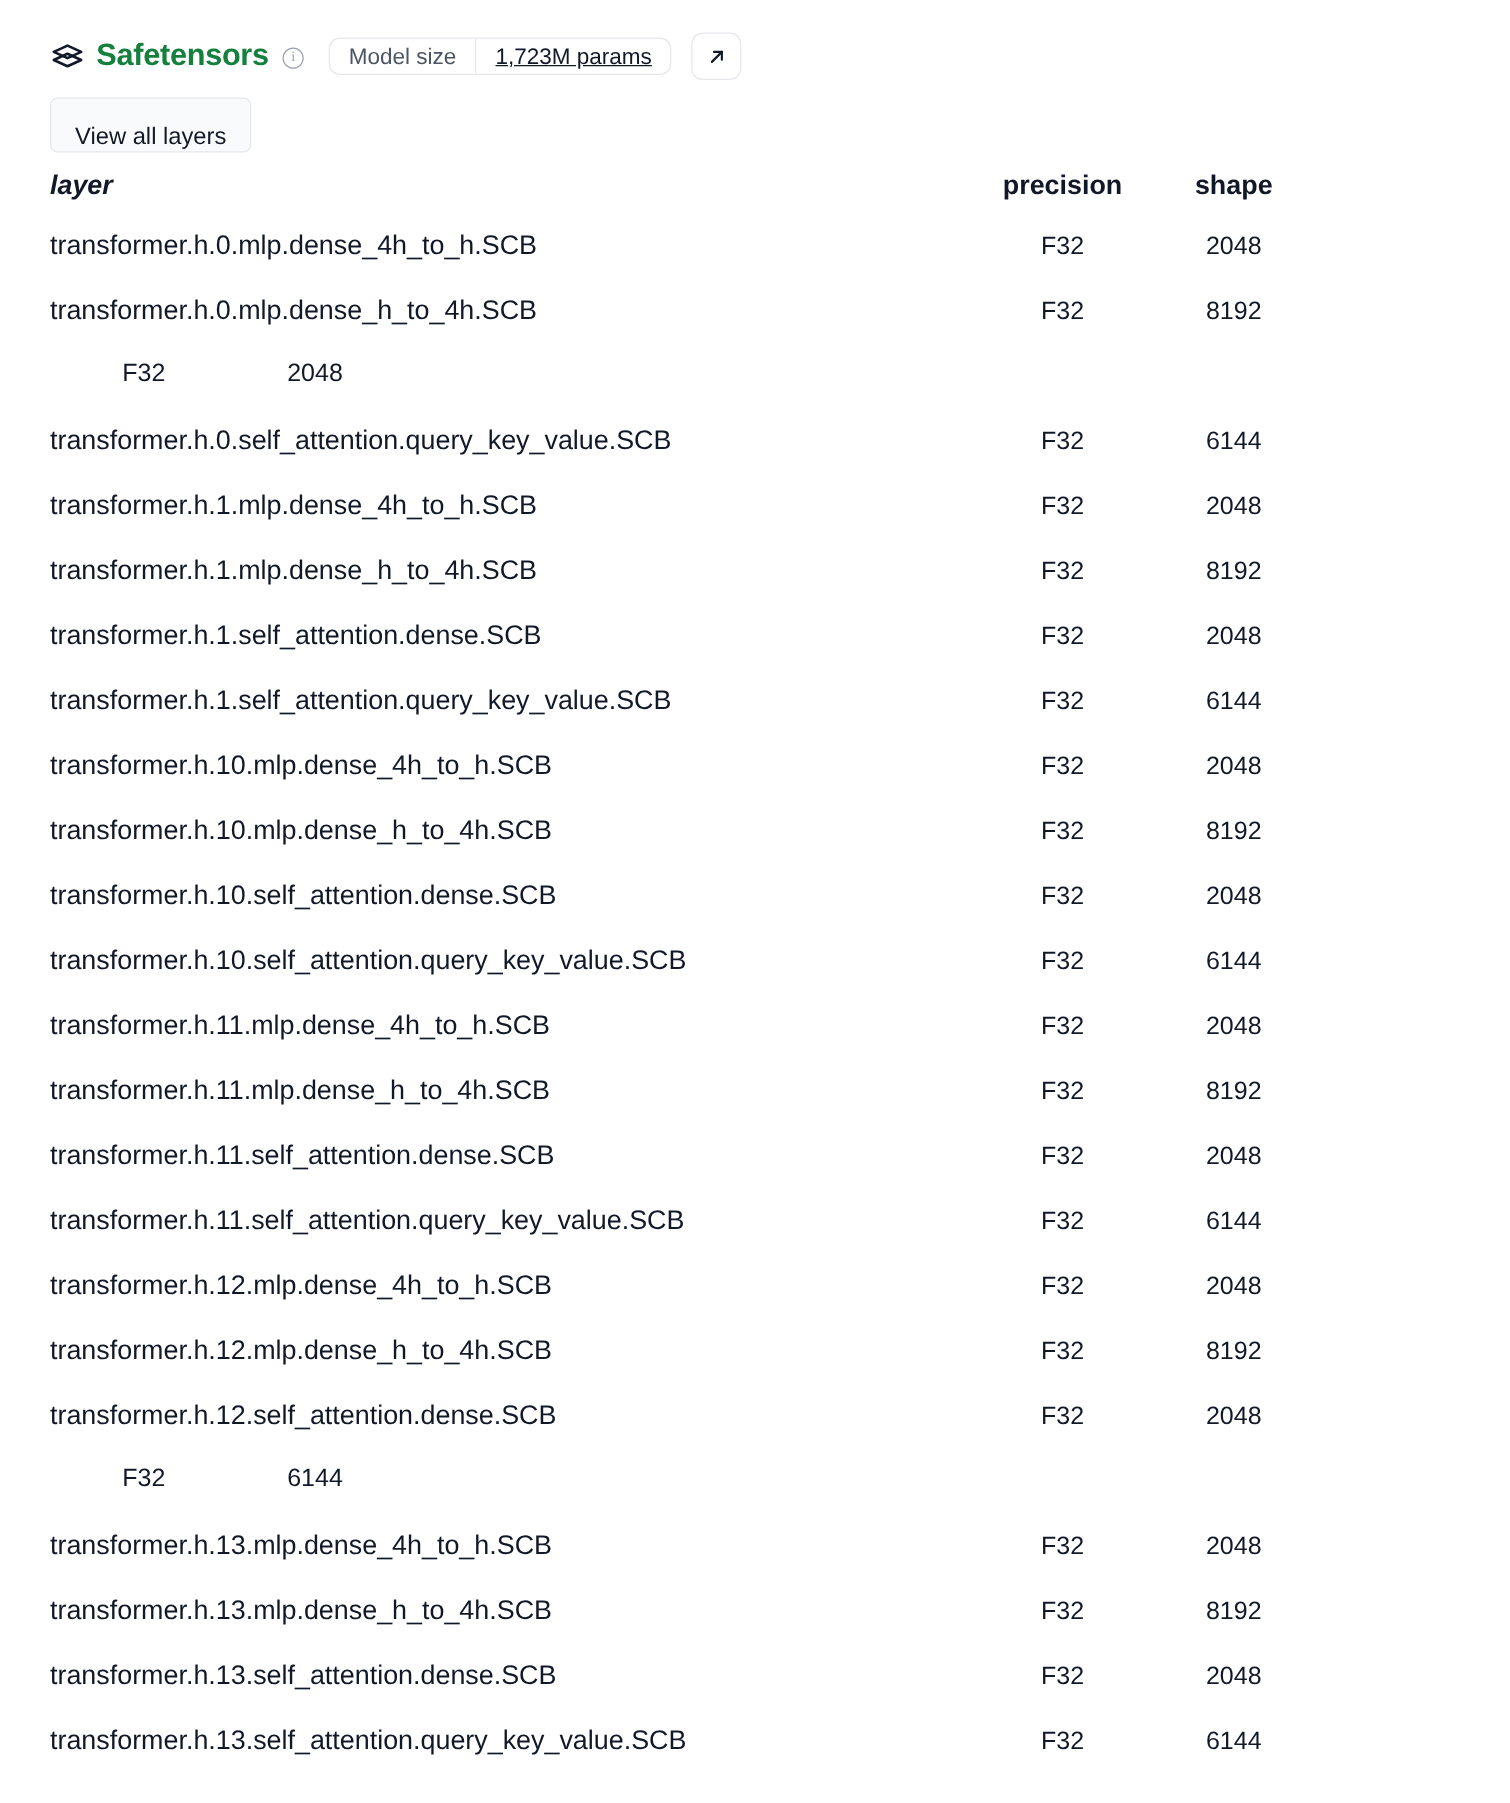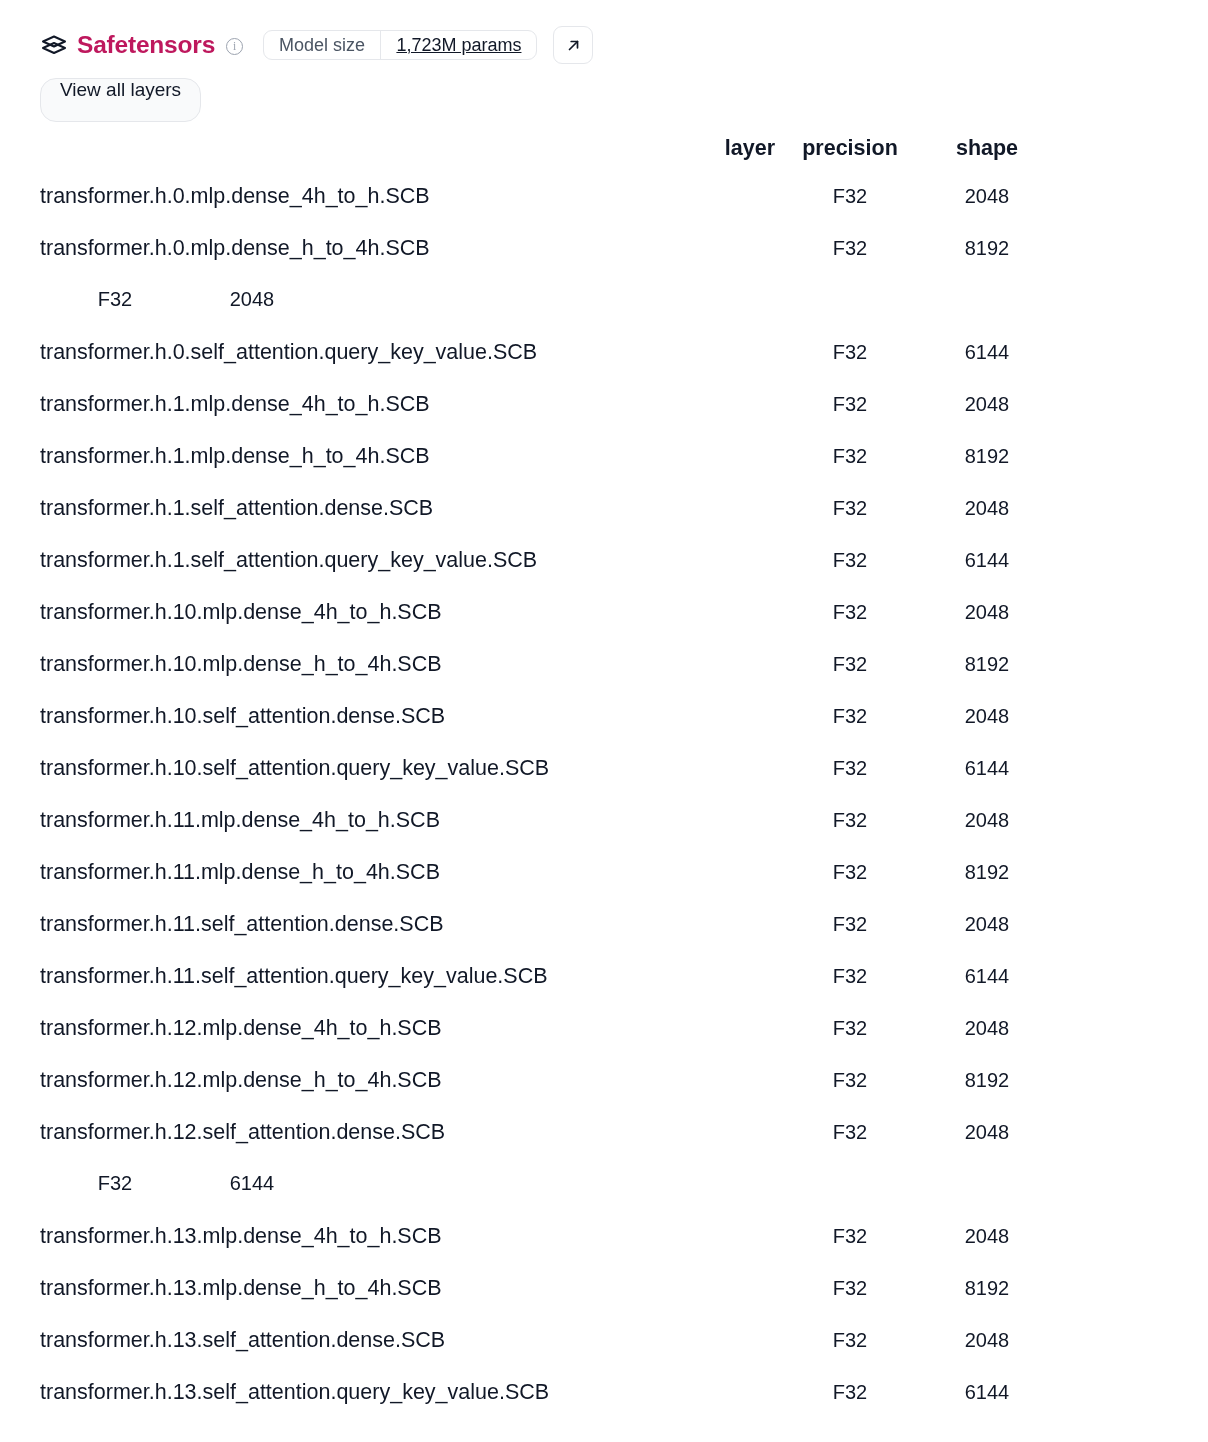--- a/index.html
+++ b/index.html
@@ -33,21 +33,21 @@
   }
   .brand-logo {
     width: 28px;
     height: 22px;
     display: block;
   }
   .brand-name {
     font-size: 24.5px;
     font-weight: bold;
     letter-spacing: -0.2px;
-    color: #be185d;
+    color: #15803d;
   }
   .info-icon {
     width: 17px;
     height: 17px;
     border-radius: 50%;
     border: 1.4px solid #9ca3af;
     color: #9ca3af;
     font-size: 11.5px;
     line-height: 14px;
     text-align: center;
@@ -93,25 +93,25 @@
     background: #fff;
     display: flex;
     align-items: center;
     justify-content: center;
     color: #111827;
   }
   .icon-pill svg { display: block; }
   .view-all {
     margin-top: 14px;
     display: inline-flex;
-    align-items: flex-start;
+    align-items: flex-end;
     height: 44px;
     padding: 0 19px;
     border: 1.3px solid #e5e7eb;
-    border-radius: 16px;
+    border-radius: 6px;
     background: #f9fafb;
     font-size: 19px;
     color: #111827;
     cursor: pointer;
   }
   
   .table {
     margin-top: 14px;
     width: 1030px;
   }
@@ -140,22 +140,23 @@
     text-align: center;
     padding-right: 6px;
   }
   .thead .c-layer,
   .thead .c-prec,
   .thead .c-shape {
     font-weight: bold;
     font-size: 21.5px;
   }
   .thead .c-layer {
-    text-align: right;
+    text-align: left;
     padding-right: 0;
+    font-style: italic;
   }
   .thead { height: 48px; }
 </style>
 </head>
 <body>
 
 <div class="page">
 
   <div class="header-row">
 

